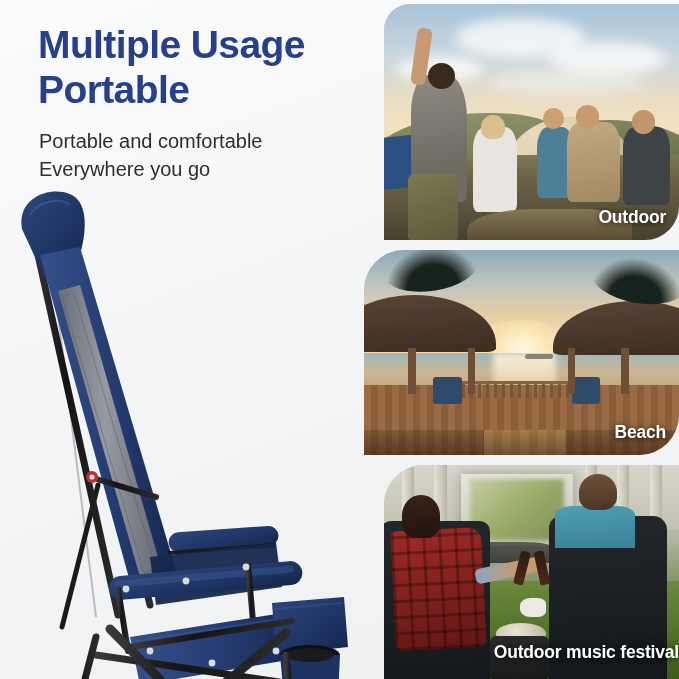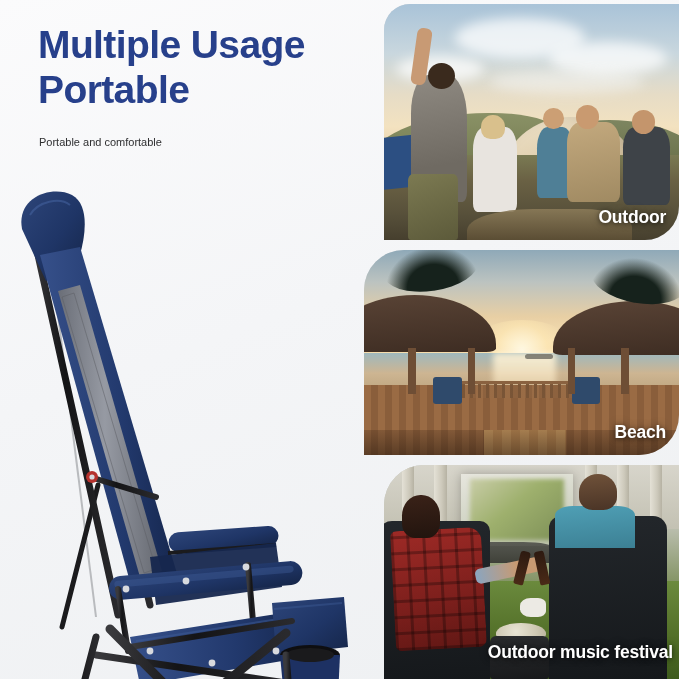--- a/index.html
+++ b/index.html
@@ -30,25 +30,24 @@
     font-size: 39px;
     font-weight: 700;
     line-height: 1.16;
     letter-spacing: -0.6px;
     color: #27408b;
   }
   .subhead {
     position: absolute;
     left: 39px; top: 127px;
     width: 330px;
-    font-size: 11px;
+    font-size: 20px;
     font-weight: 400;
     line-height: 1.42;
     color: #2e2e30;
-    margin-top: 8px;
   }
 
   
   .chair-stage {
     position: absolute;
     left: 0; top: 185px;
     width: 400px; height: 494px;
   }
   .chair-stage svg { display: block; width: 100%; height: 100%; }
 
@@ -84,21 +83,21 @@
     position: absolute;
     right: 13px; bottom: 12px;
     font-size: 17.5px;
     font-weight: 700;
     color: #ffffff;
     letter-spacing: -0.2px;
     text-shadow: 0 1px 4px rgba(0,0,0,0.55), 0 0 10px rgba(0,0,0,0.35);
     z-index: 9;
     white-space: nowrap;
   }
-  .card-3 .card-label { right: 6px; bottom: 16px; }
+  .card-3 .card-label { right: 0; bottom: 16px; }
 
   
   .sky1 {
     position: absolute; left: 0; top: 0; right: 0; height: 62%;
     background: linear-gradient(180deg, #a9c3d8 0%, #c9d7de 34%, #e6dcc6 62%, #f3e2c0 84%, #e9d3ad 100%);
   }
   .cloud {
     position: absolute; border-radius: 50%;
     background: rgba(255,255,255,0.72); filter: blur(6px);
   }
@@ -349,20 +348,21 @@
 
   <div class="left-col">
 
     <div class="headline">
       <div>Multiple Usage</div>
       <div>Portable</div>
     </div>
 
     <div class="subhead">
       <div>Portable and comfortable</div>
+      <div>Everywhere you go</div>
     </div>
 
     <div class="chair-stage">
       <svg viewBox="0 0 400 494" xmlns="http://www.w3.org/2000/svg">
         <defs>
           <linearGradient id="navy" x1="0" y1="0" x2="1" y2="1">
             <stop offset="0%" stop-color="#2d4579"></stop>
             <stop offset="55%" stop-color="#1f3566"></stop>
             <stop offset="100%" stop-color="#152548"></stop>
           </linearGradient>

